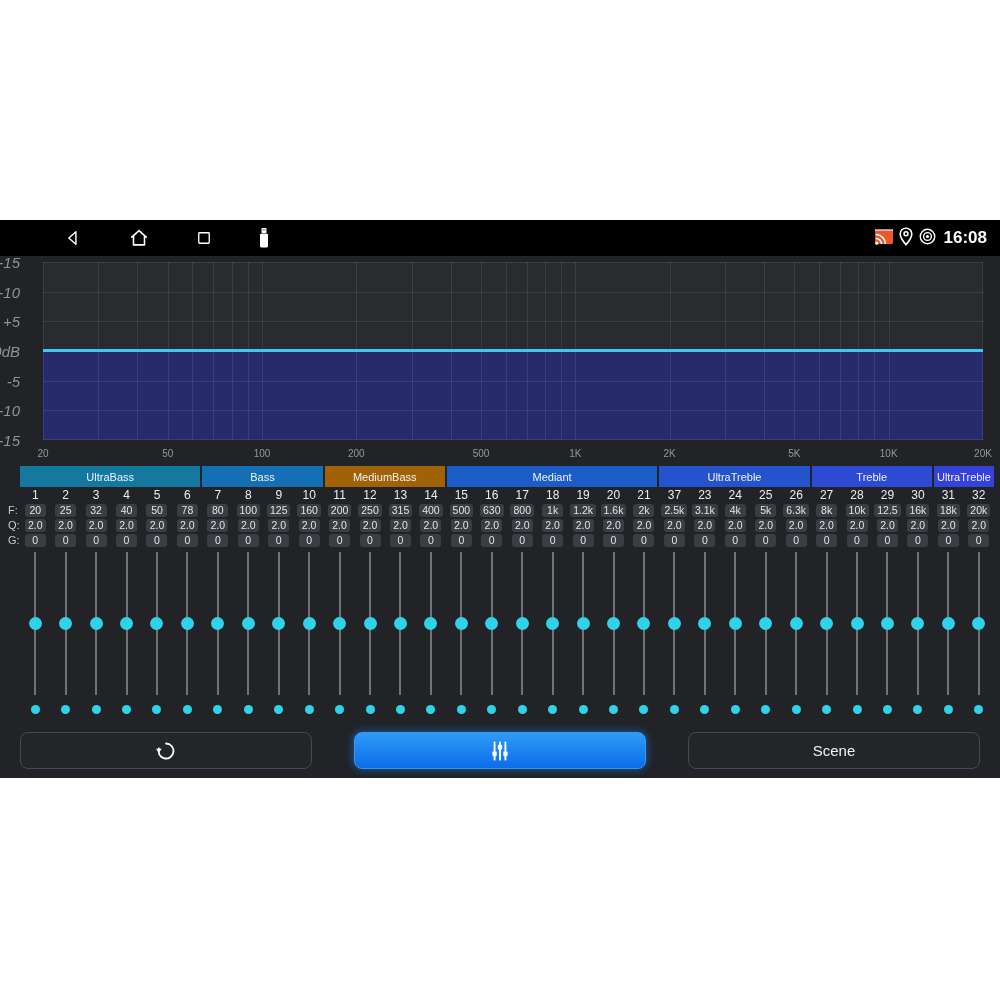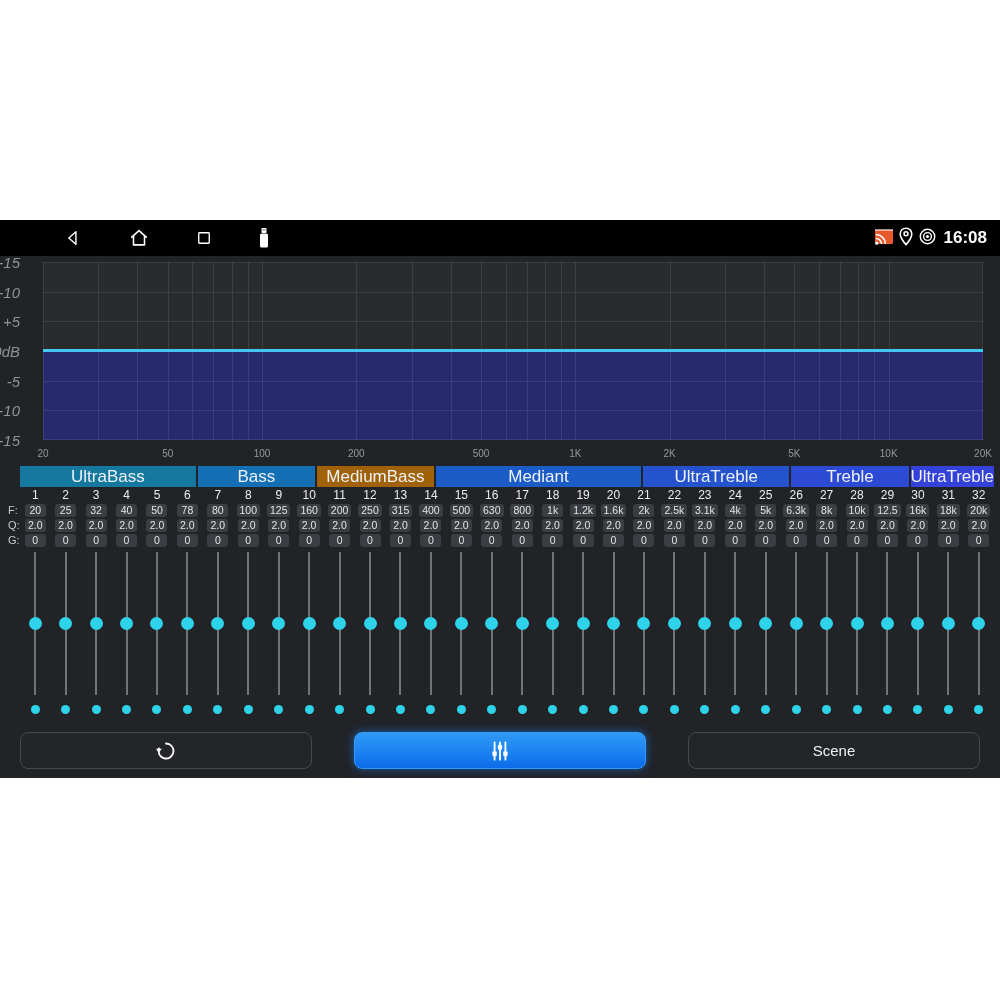--- a/index.html
+++ b/index.html
@@ -20,21 +20,21 @@
   .plot-fill { position:absolute; left:0; right:0; bottom:0; }
   .vgrid { position:absolute; top:0; bottom:0; width:1px; background:rgba(255,255,255,0.085); }
   .hgrid { position:absolute; left:0; right:0; height:1px; background:rgba(255,255,255,0.085); }
   .zero-line { position:absolute; left:0; right:0; height:3px; }
   .ylabels { position:absolute; left:0; top:6px; width:40px; height:178px; }
   .ylabel { position:absolute; right:20px; transform:translateY(-50%); font-size:15px; color:#8f9296;font-style:italic; }
   .xlabel { position:absolute; top:192px; transform:translateX(-50%); font-size:10px; color:#95989c; }
 
   
   .band-bar { position:absolute; top:246px; left:20px; right:6px; height:21px; display:flex; gap:2px; }
-  .band-seg { display:flex; align-items:center; justify-content:center; font-size:17px; color:#eef2f8; cursor:pointer; }
+  .band-seg { display:flex; align-items:center; justify-content:center; font-size:11px; color:#eef2f8; cursor:pointer; }
 
   
   .fqg { position:absolute; left:8px; font-size:11px; color:#c9cbce; line-height:14px; }
   .columns { position:absolute; top:267px; left:20px; right:6px; display:flex; }
   .col { flex:1; display:flex; flex-direction:column; align-items:center; }
   .num { height:17px; line-height:17px; font-size:12px; color:#eceded; }
   .chip { height:13px; line-height:13px; min-width:21px; padding:0 3px; margin-bottom:2px;
           background:#3a3d41; border-radius:3px; font-size:10.5px; color:#e2e4e6; text-align:center; }
   .slider { position:relative; width:100%; height:143px; margin-top:3px; cursor:pointer; }
   .track { position:absolute; left:calc(50% - 1px); top:0; bottom:0; width:2px; background:#70747a; }
@@ -412,21 +412,21 @@
           <div class="chip">2k</div>
           <div class="chip">2.0</div>
           <div class="chip">0</div>
           <div class="slider">
             <div class="track"></div>
             <div class="knob" style="top: calc(50% - 6.5px); background: rgb(47, 211, 233);"></div>
           </div>
           <div class="dot" style="background: rgb(47, 211, 233);"></div>
         </div>
         <div class="col">
-          <div class="num">22</div>
+          <div class="num">37</div>
           <div class="chip">2.5k</div>
           <div class="chip">2.0</div>
           <div class="chip">0</div>
           <div class="slider">
             <div class="track"></div>
             <div class="knob" style="top: calc(50% - 6.5px); background: rgb(47, 211, 233);"></div>
           </div>
           <div class="dot" style="background: rgb(47, 211, 233);"></div>
         </div>
         <div class="col">

